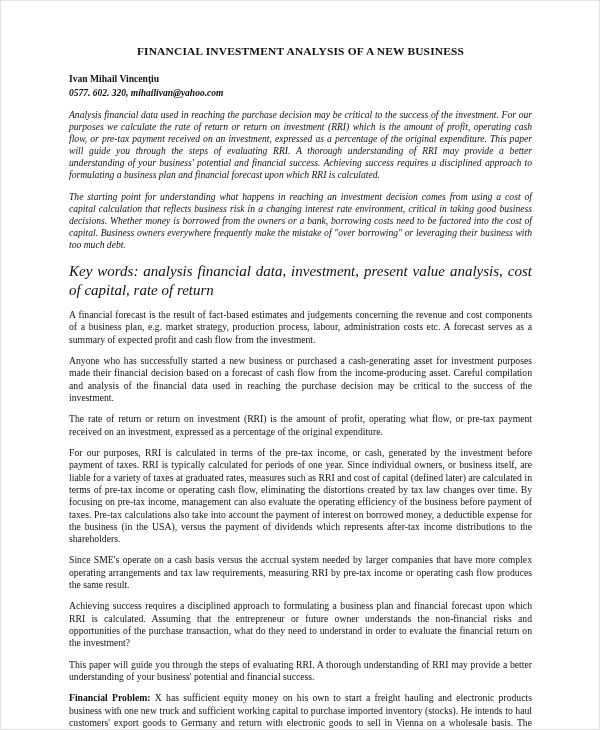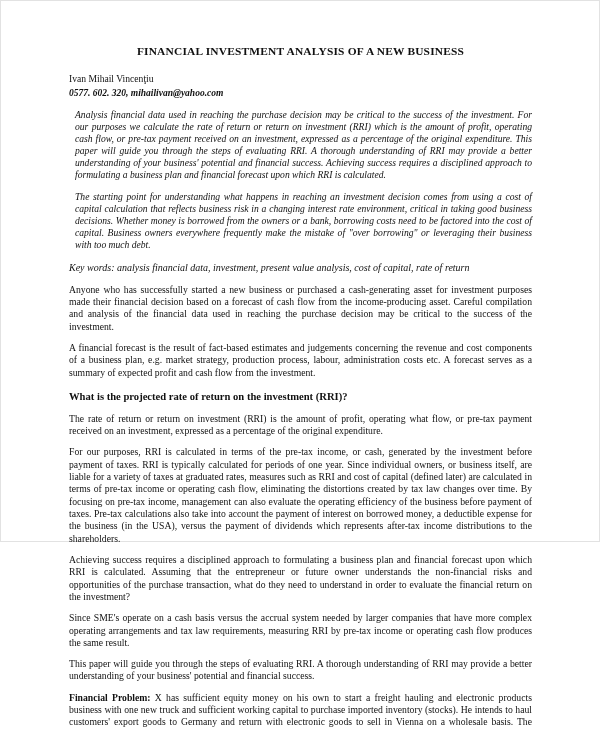--- a/index.html
+++ b/index.html
@@ -11,57 +11,57 @@
     width: 600px;
     height: 730px;
     font-family: "Liberation Serif", "DejaVu Serif", serif;
     color: #111111;
     overflow: hidden;
   }
   .page {
     position: relative;
     box-sizing: border-box;
     width: 600px;
-    height: 542px;
+    height: 730px;
     background: #ffffff;
     border: 1px solid #e2e2e2;
     padding: 44px 67px 0 68px;
   }
   .doc-title {
     text-align: center;
     font-weight: bold;
     font-size: 11.4px;
     letter-spacing: 0.2px;
     margin: 0 0 13px 0;
     line-height: 1.2;
   }
   .author {
-    font-weight: normal;
+    font-weight: bold;
     font-size: 9.6px;
     line-height: 1.45;
     margin: 0;
   }
   .affiliation,
   .contact {
     font-style: italic;
     font-weight: bold;
     font-size: 9.5px;
     line-height: 1.5;
     margin: 0;
   }
   .abstract-p {
     font-style: italic;
     font-size: 9.6px;
     line-height: 1.265;
     text-align: justify;
-    margin: 9px 0 0 6px;
+    margin: 9px 0 0 0;
   }
   .keywords {
     font-style: italic;
-    font-size: 10px;
+    font-size: 15px;
     line-height: 1.265;
     text-align: justify;
     margin: 11px 0 1px 0;
   }
   .body-p {
     font-size: 9.7px;
     line-height: 1.27;
     text-align: justify;
     margin: 9px 0 0 0;
   }
@@ -87,26 +87,25 @@
   <h1 class="doc-title">FINANCIAL INVESTMENT ANALYSIS OF A NEW BUSINESS</h1>
 
   <p class="author">Ivan Mihail Vincenţiu</p>
   <p class="contact">0577. 602. 320, mihailivan@yahoo.com</p>
 
   <p class="abstract-p">Analysis financial data used in reaching the purchase decision may be critical to the success of the investment. For our purposes we calculate the rate of return or return on investment (RRI) which is the amount of profit, operating cash flow, or pre-tax payment received on an investment, expressed as a percentage of the original expenditure. This paper will guide you through the steps of evaluating RRI. A thorough understanding of RRI may provide a better understanding of your business' potential and financial success. Achieving success requires a disciplined approach to formulating a business plan and financial forecast upon which RRI is calculated.</p>
   <p class="abstract-p">The starting point for understanding what happens in reaching an investment decision comes from using a cost of capital calculation that reflects business risk in a changing interest rate environment, critical in taking good business decisions. Whether money is borrowed from the owners or a bank, borrowing costs need to be factored into the cost of capital. Business owners everywhere frequently make the mistake of "over borrowing" or leveraging their business with too much debt.</p>
 
   <p class="keywords">Key words: analysis financial data, investment, present value analysis, cost of capital, rate of return</p>
 
+  <p class="body-p">A financial forecast is the result of fact-based estimates and judgements concerning the revenue and cost components of a business plan, e.g. market strategy, production process, labour, administration costs etc. A forecast serves as a summary of expected profit and cash flow from the investment.</p>
   <p class="body-p">Anyone who has successfully started a new business or purchased a cash-generating asset for investment purposes made their financial decision based on a forecast of cash flow from the income-producing asset. Careful compilation and analysis of the financial data used in reaching the purchase decision may be critical to the success of the investment.</p>
-  <p class="body-p">A financial forecast is the result of fact-based estimates and judgements concerning the revenue and cost components of a business plan, e.g. market strategy, production process, labour, administration costs etc. A forecast serves as a summary of expected profit and cash flow from the investment.</p>
 
-  <h2 class="section-heading">What is the projected rate of return on the investment (RRI)?</h2>
 
   <p class="body-p">The rate of return or return on investment (RRI) is the amount of profit, operating what flow, or pre-tax payment received on an investment, expressed as a percentage of the original expenditure.</p>
   <p class="body-p">For our purposes, RRI is calculated in terms of the pre-tax income, or cash, generated by the investment before payment of taxes. RRI is typically calculated for periods of one year. Since individual owners, or business itself, are liable for a variety of taxes at graduated rates, measures such as RRI and cost of capital (defined later) are calculated in terms of pre-tax income or operating cash flow, eliminating the distortions created by tax law changes over time. By focusing on pre-tax income, management can also evaluate the operating efficiency of the business before payment of taxes. Pre-tax calculations also take into account the payment of interest on borrowed money, a deductible expense for the business (in the USA), versus the payment of dividends which represents after-tax income distributions to the shareholders.</p>
+  <p class="body-p">Since SME's operate on a cash basis versus the accrual system needed by larger companies that have more complex operating arrangements and tax law requirements, measuring RRI by pre-tax income or operating cash flow produces the same result.</p>
   <p class="body-p">Achieving success requires a disciplined approach to formulating a business plan and financial forecast upon which RRI is calculated. Assuming that the entrepreneur or future owner understands the non-financial risks and opportunities of the purchase transaction, what do they need to understand in order to evaluate the financial return on the investment?</p>
-  <p class="body-p">Since SME's operate on a cash basis versus the accrual system needed by larger companies that have more complex operating arrangements and tax law requirements, measuring RRI by pre-tax income or operating cash flow produces the same result.</p>
   <p class="body-p">This paper will guide you through the steps of evaluating RRI. A thorough understanding of RRI may provide a better understanding of your business' potential and financial success.</p>
 
   <p class="body-p"><span class="lead-in">Financial Problem:</span><span> X has sufficient equity money on his own to start a freight hauling and electronic products business with one new truck and sufficient working capital to purchase imported inventory (stocks). He intends to haul customers' export goods to Germany and return with electronic goods to sell in Vienna on a wholesale basis. The combined cost of the truck and working capital needs a business total of 1.40 million Euro. X projects, that his pre-tax operating income at the end of year one will be 2.45 million Euro. What is the return on investment (RRI) for year one?</span></p>
 
 </div>
 
 </body></html>

